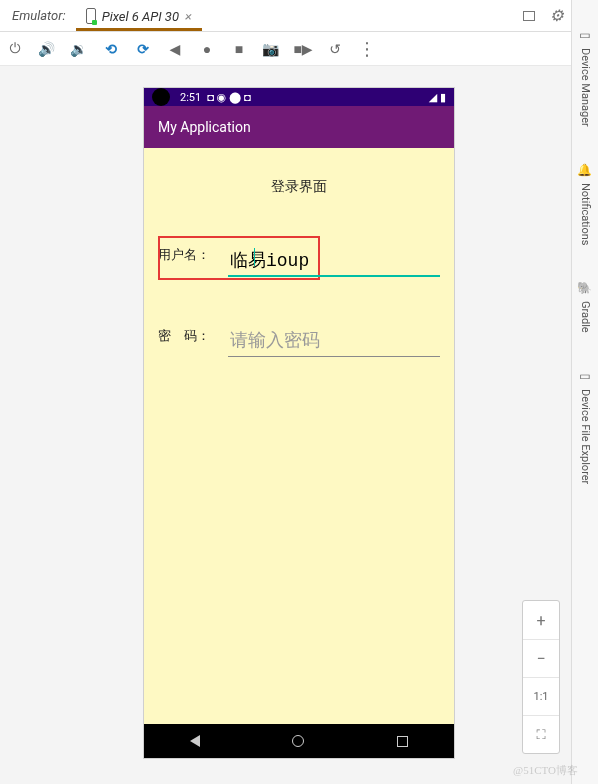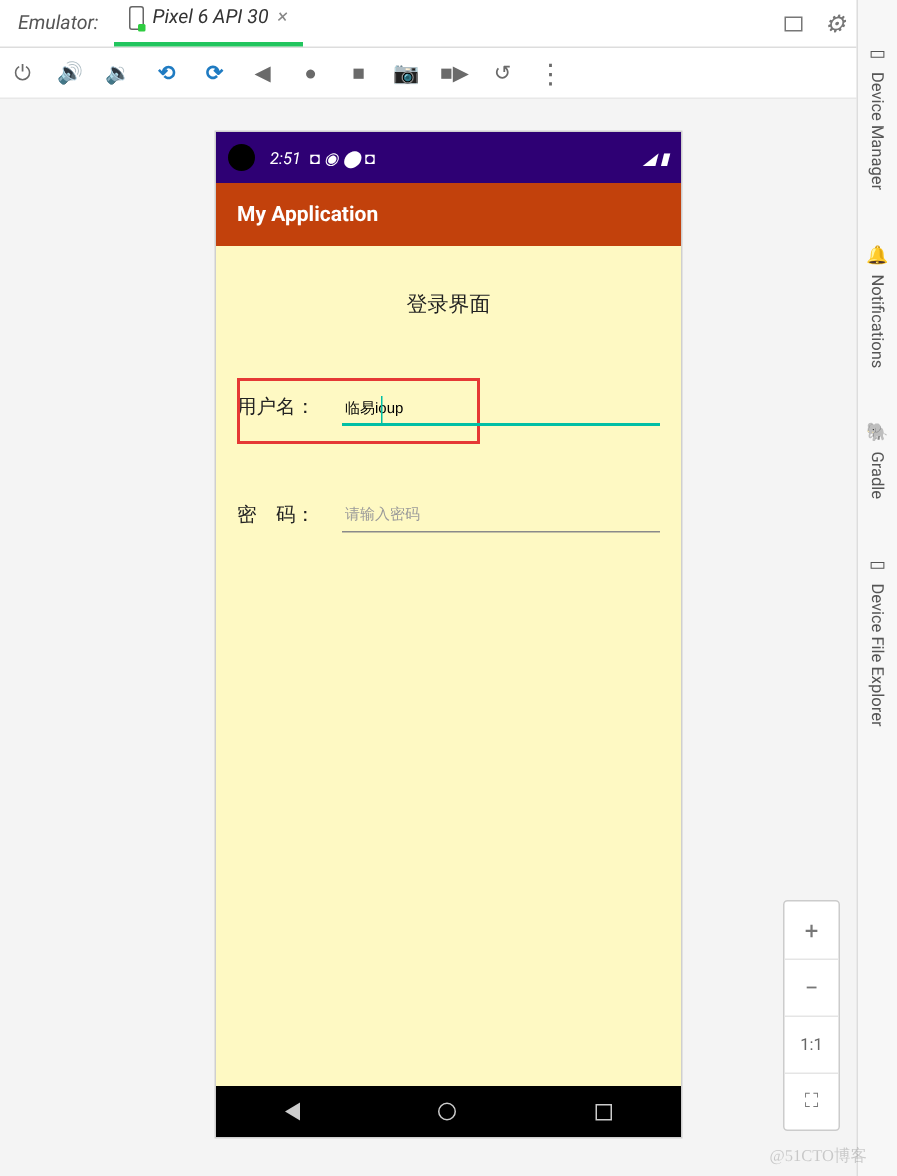--- a/index.html
+++ b/index.html
@@ -1,52 +1,52 @@
 <!DOCTYPE html>
 <html><head>
 <meta charset="utf-8">
 <style>
 * { box-sizing: border-box; margin: 0; padding: 0; }
 body { font-family: -apple-system, "Segoe UI", Roboto, sans-serif; font-size: 13px; color: #333; background: #fff; width: 598px; height: 784px; position: relative; overflow: hidden; }
 
 
 .tabbar { display: flex; align-items: center; height: 32px; border-bottom: 1px solid #ddd; padding: 0 8px; font-style: italic; }
 .tabbar .label { color: #555; padding: 0 10px 0 4px; }
-.tab { display: flex; align-items: flex-start; gap: 6px; padding: 4px 10px; border-bottom: 3px solid #22c55e; height: 100%; }
+.tab { display: flex; align-items: flex-end; gap: 6px; padding: 4px 10px; border-bottom: 3px solid #a16207; height: 100%; }
 .tab .dev-icon { width: 10px; height: 16px; border: 1px solid #666; border-radius: 2px; position: relative; }
 .tab .dev-icon::after { content: ""; position: absolute; right: -2px; bottom: -2px; width: 5px; height: 5px; background: #2ecc40; border-radius: 1px; }
 .tab .x { color: #888; cursor: pointer; }
 .tabright { margin-left: auto; display: flex; gap: 14px; align-items: center; }
 .squareic { width: 12px; height: 10px; border: 1px solid #777; }
 .gearic, .minic { color: #777; font-size: 16px; }
 
 
 .toolbar { display: flex; align-items: center; height: 34px; padding: 0 6px; gap: 14px; border-bottom: 1px solid #e8e8e8; color: #6a6a6a; }
 .toolbar .ic { width: 18px; height: 18px; display: flex; align-items: center; justify-content: center; font-size: 14px; cursor: pointer; }
 .toolbar .rot { color: #1f7bc2; font-weight: bold; }
 .toolbar .dots { font-size: 18px; }
 
 
 .stage { background: #f4f4f4; height: 718px; position: relative; display: flex; justify-content: center; }
 .device { margin-top: 22px; width: 310px; height: 670px; background: #ededed; display: flex; flex-direction: column; box-shadow: 0 0 0 1px #cfcfcf; }
 
-.statusbar { background: #2e0074; color: #fff; display: flex; align-items: center; height: 34px; padding: 0 8px; font-size: 11px; gap: 6px; font-style: italic; }
+.statusbar { background: #2e0074; color: #fff; display: flex; align-items: center; height: 18px; padding: 0 8px; font-size: 11px; gap: 6px; }
 .camhole { width: 18px; height: 18px; background: #000; border-radius: 50%; margin-right: 4px; }
 .statusbar .fill { flex: 1; }
 .statusbar .sig { font-size: 11px; }
 
-.appbar { background: #c2410c; color: #fff; height: 42px; display: flex; align-items: center; padding: 0 14px; font-weight: 700; font-size: 14px; }
+.appbar { background: #701a75; color: #fff; height: 42px; display: flex; align-items: center; padding: 0 14px; font-weight: 400; font-size: 14px; }
 
 .screen { flex: 1; background: #fef9c3; padding: 30px 14px 0 14px; }
 .title { text-align: center; font-size: 14px; color: #222; margin-bottom: 50px; }
 
 .row { display: flex; align-items: flex-start; gap: 10px; margin-bottom: 50px; position: relative; }
 .row .lbl { width: 60px; font-size: 13px; color: #222; padding-bottom: 4px; }
 .row .inp-wrap { flex: 1; position: relative; }
-.row input { width: 100%; border: none; border-bottom: 1px solid #8a8a8a; background: transparent; font-size: 10px; padding: 4px 2px 5px 2px; outline: none; font-family: Liberation Sans, sans-serif; }
+.row input { width: 100%; border: none; border-bottom: 1px solid #8a8a8a; background: transparent; font-size: 18px; padding: 4px 2px 5px 2px; outline: none; font-family: Liberation Mono, monospace; }
 .row.focus input { border-bottom: 2px solid #00bfa5; }
 .row.focus .cursor { position: absolute; width: 1px; height: 18px; background: #00bfa5; top: 2px; }
 .highlight { position: absolute; border: 2px solid #e53935; left: 0px; top: -10px; width: 162px; height: 44px; pointer-events: none; }
 input::placeholder { color: #9a9a9a; }
 
 .navbar { height: 34px; background: #000; display: flex; justify-content: space-around; align-items: center; color: #ddd; font-size: 12px; }
 .nav-tri { width: 0; height: 0; border-top: 6px solid transparent; border-bottom: 6px solid transparent; border-right: 10px solid #ccc; }
 .nav-circ { width: 12px; height: 12px; border-radius: 50%; border: 1px solid #ccc; }
 .nav-sq { width: 11px; height: 11px; border: 1px solid #ccc; }
 

